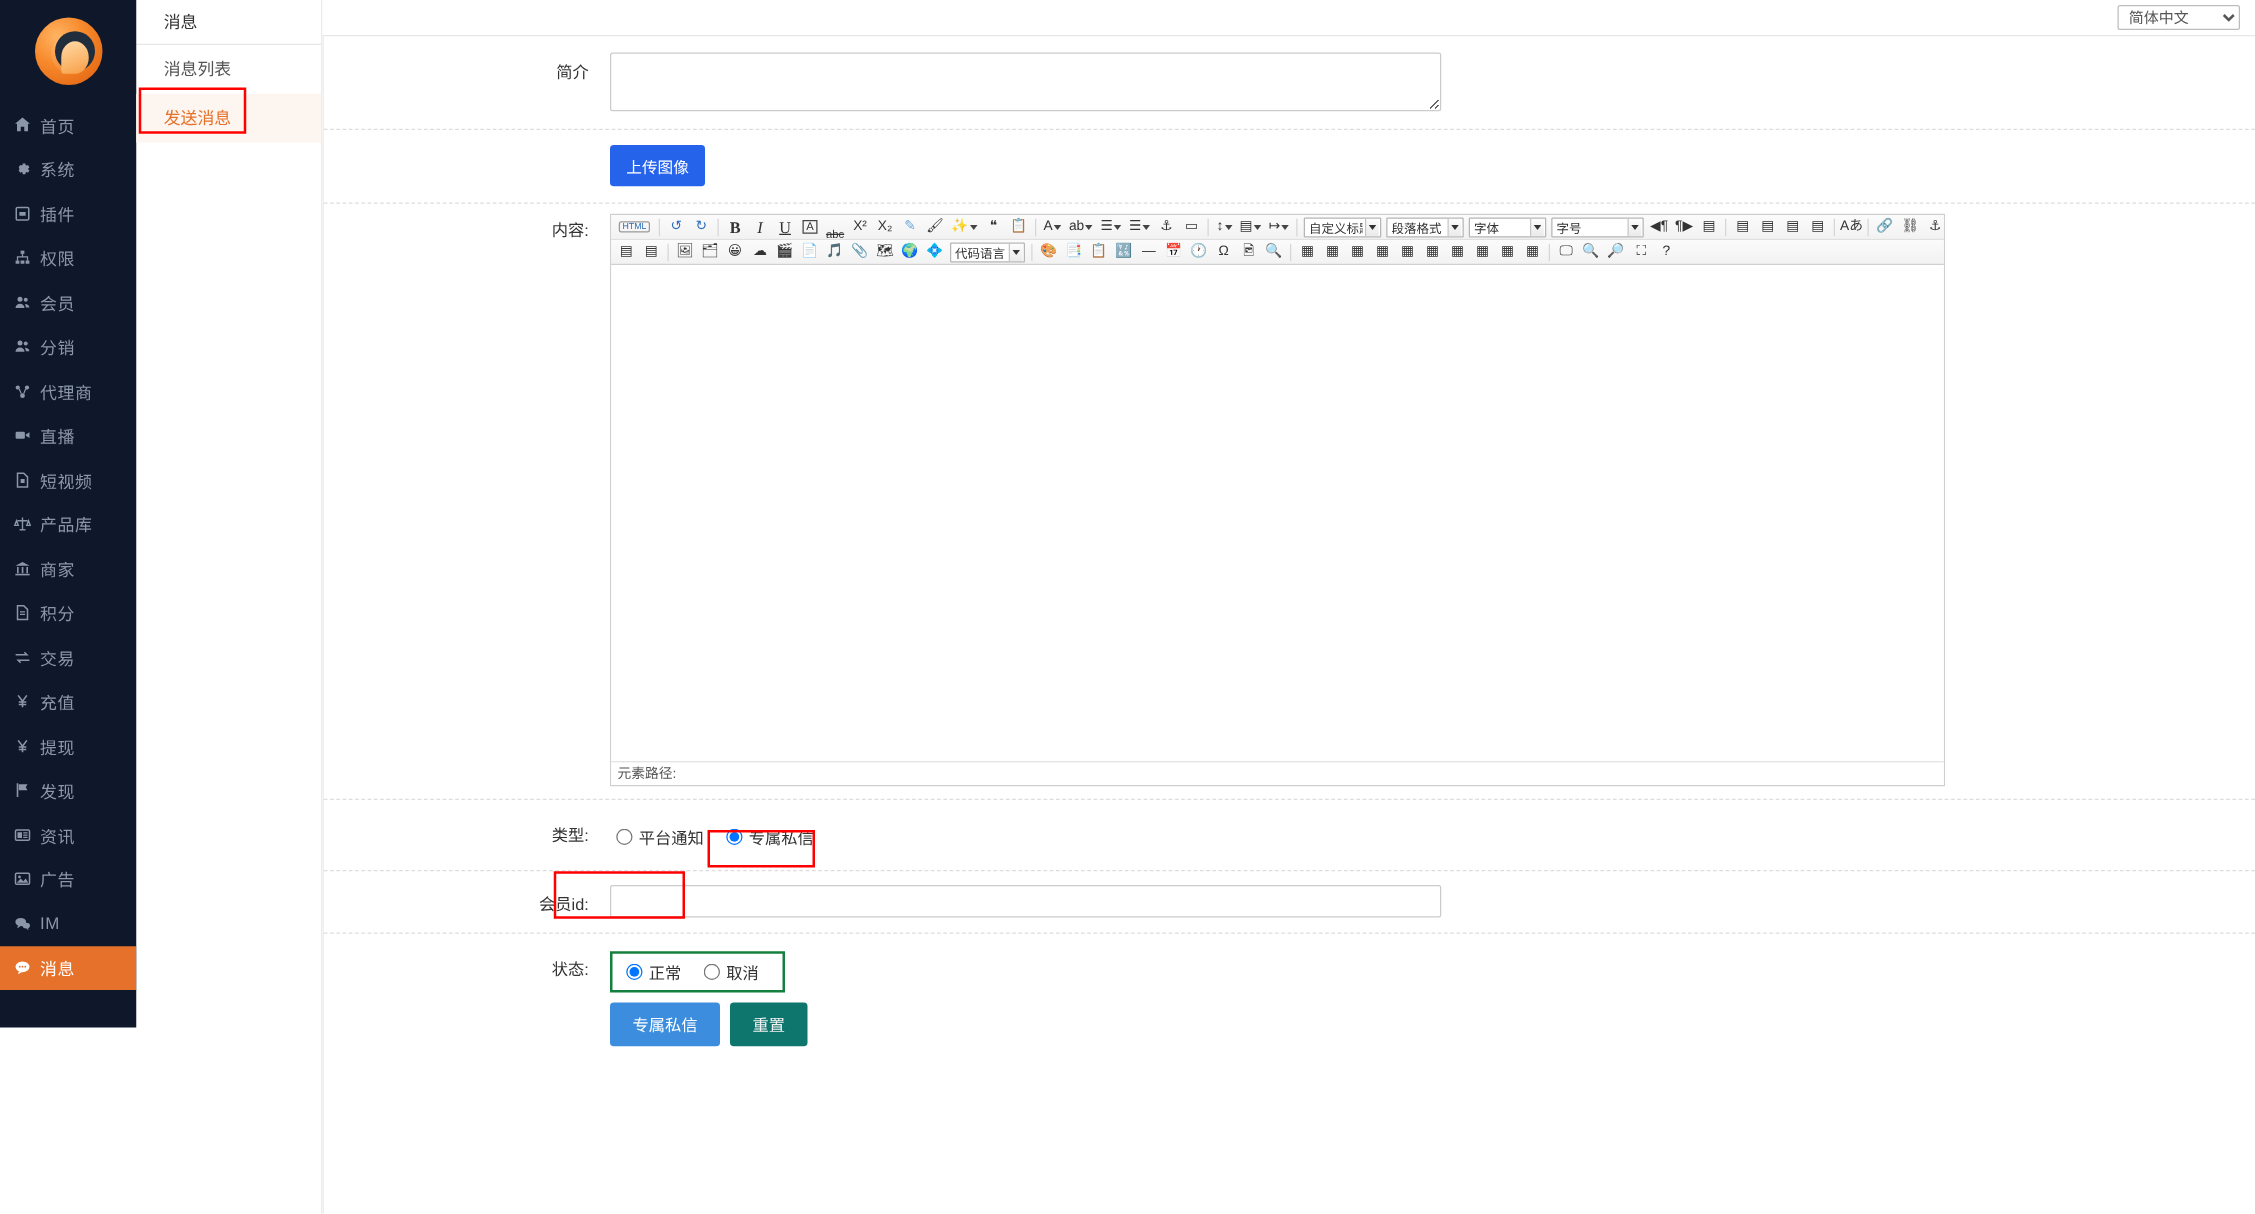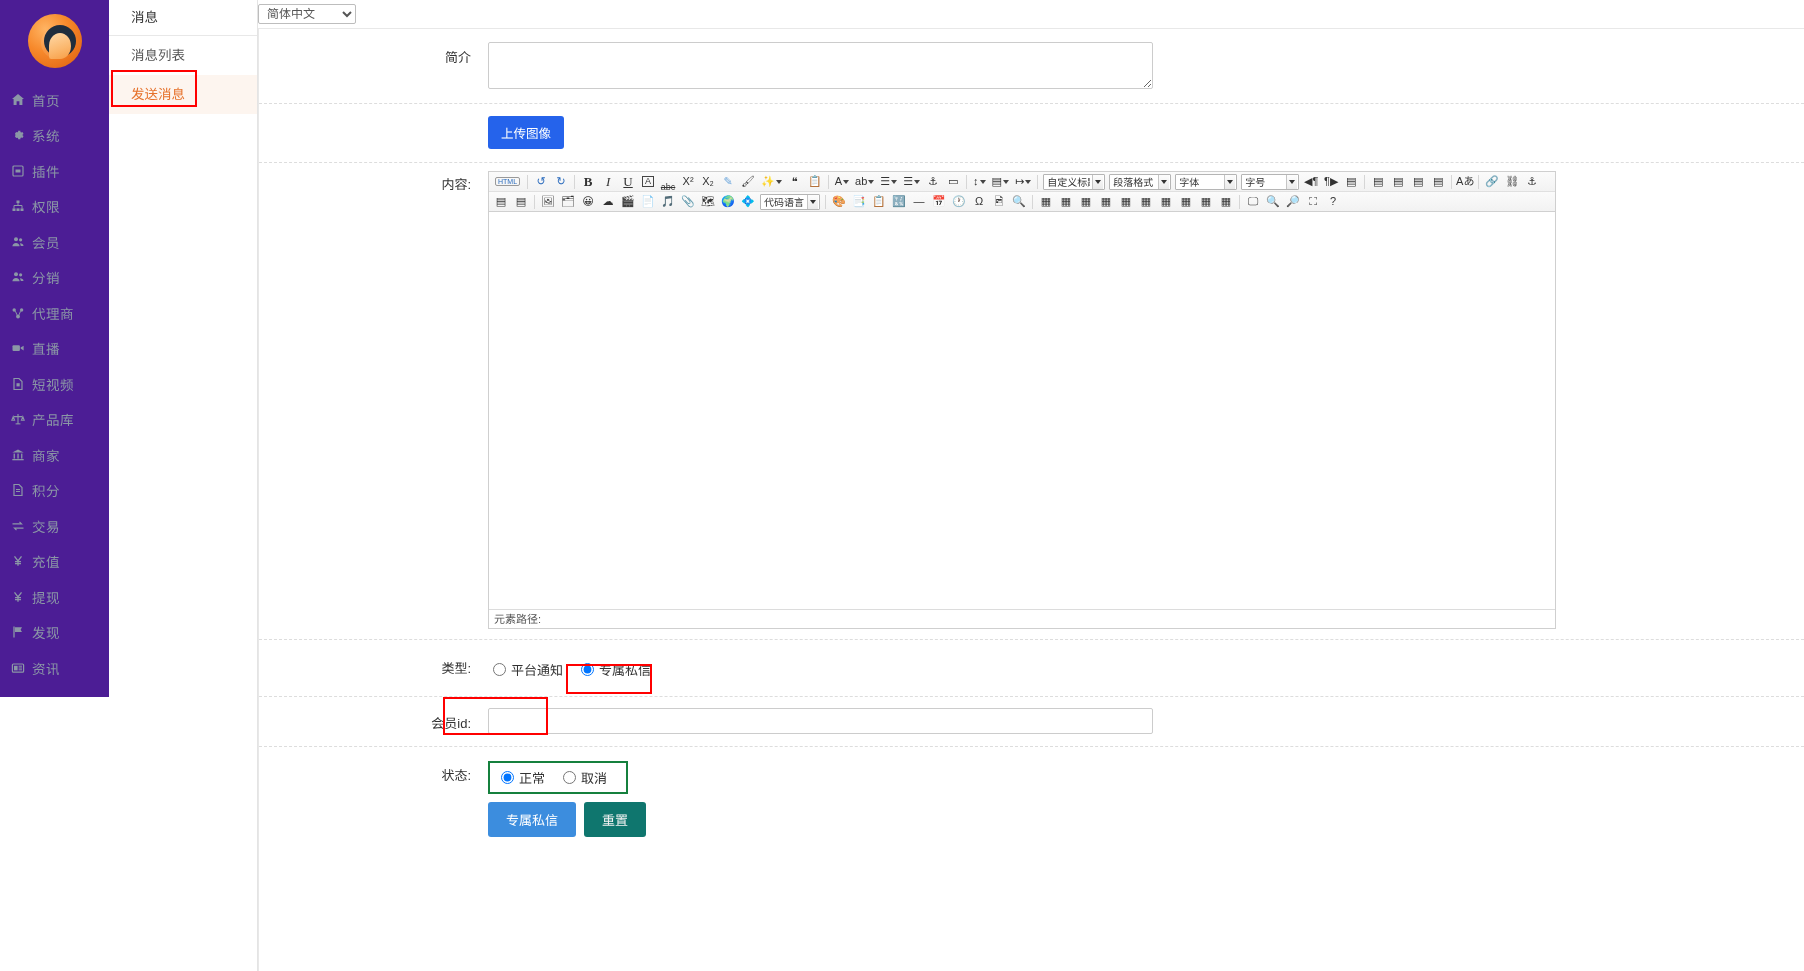--- a/index.html
+++ b/index.html
@@ -11,22 +11,22 @@
     background: #fff;
     font-family: "Liberation Sans", "DejaVu Sans", sans-serif;
     font-size: 13px;
     color: #333;
   }
   .app { display: flex; width: 1804px; height: 971px; position: relative; }
 
   
   .sidebar {
     width: 109px; min-width: 109px;
-    background: #4c1d95;
-    height: 697px;
+    background: #0f172a;
+    height: 822px;
     overflow: hidden;
     position: relative;
   }
   .logo-wrap {
     height: 82px;
     display: flex; align-items: center; justify-content: center;
   }
   .logo {
     width: 54px; height: 54px;
     border-radius: 50%;
@@ -108,21 +108,21 @@
   
   .main {
     flex: 1;
     height: 971px;
     position: relative;
     overflow: hidden;
     background: #fff;
   }
   .topbar {
     height: 28px;
-    display: flex; align-items: center;
+    display: flex; justify-content: flex-end; align-items: center;
     padding-right: 12px;
     background: #fff;
   }
   .lang-select {
     width: 98px; height: 20px;
     font-size: 12px;
     font-family: "Liberation Sans", sans-serif;
     color: #555;
     border: 1px solid #bdbdbd;
     border-radius: 2px;
@@ -632,21 +632,21 @@
                 <span class="arrow"></span>
               </span>
               <span class="tbsel" style="width: 62px;">
                 <span class="txt">段落格式</span>
                 <span class="arrow"></span>
               </span>
               <span class="tbsel" style="width: 62px;">
                 <span class="txt">字体</span>
                 <span class="arrow"></span>
               </span>
-              <span class="tbsel" style="width: 58px;">
+              <span class="tbsel" style="width: 74px;">
                 <span class="txt">字号</span>
                 <span class="arrow"></span>
               </span>
               <span class="tbi">
                 <span>◀¶</span>
               </span>
               <span class="tbi">
                 <span>¶▶</span>
               </span>
               <span class="tbi">

